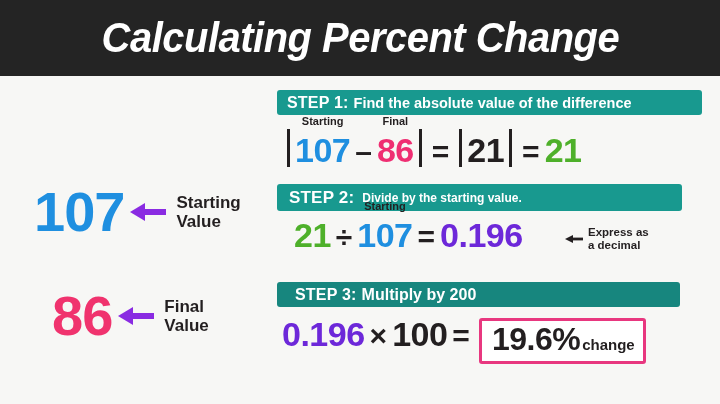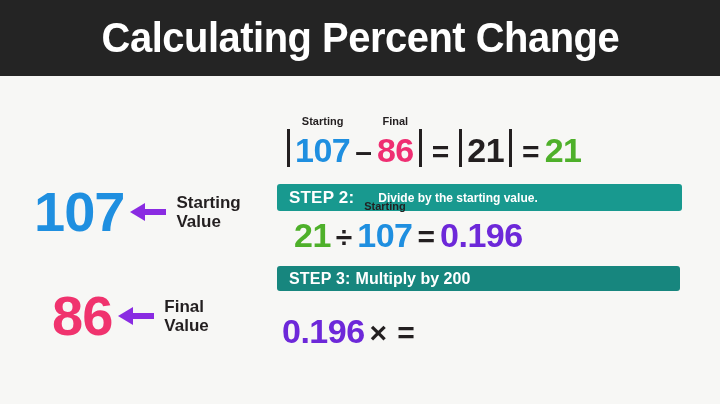--- a/index.html
+++ b/index.html
@@ -19,20 +19,21 @@
   .title-banner {
     position: absolute;
     left: 0;
     top: 0;
     width: 720px;
     height: 76px;
     background: #242424;
     display: flex;
     align-items: center;
     justify-content: center;
+    font-style: italic;
   }
   .title-text {
     color: #ffffff;
     font-size: 42px;
     font-weight: bold;
     letter-spacing: -0.5px;
     line-height: 1;
     transform: scaleX(0.95);
     white-space: nowrap;
   }
@@ -120,26 +121,26 @@
     left: 5px; top: 14px; width: 425px; height: 25px;
     padding-left: 10px;
   }
   #step1-bar .step-label { font-size: 16px; margin-right: 5px; }
   #step1-bar .step-desc  { font-size: 14.5px; }
 
   #step2-bar {
     left: 5px; top: 108px; width: 405px; height: 27px;
     padding-left: 12px;
   }
-  #step2-bar .step-label { font-size: 17px; margin-right: 24px; }
+  #step2-bar .step-label { font-size: 17px; margin-right: 8px; }
   #step2-bar .step-desc  { font-size: 12px; }
 
   #step3-bar {
-    left: 5px; top: 190px; width: 403px; height: 25px;
-    padding-left: 12px;
+    left: 5px; top: 206px; width: 403px; height: 25px;
+    padding-left: 18px;
     background: #17867e;
   }
   #step3-bar .step-label { font-size: 16px; margin-right: 5px; }
   #step3-bar .step-desc  { font-size: 16px; }
 
   
   .eq-row {
     position: absolute;
     display: flex;
     align-items: baseline;
@@ -262,20 +263,24 @@
       <rect x="16" y="9" width="22" height="6" fill="#8a2be2"></rect>
     </svg>
     <span class="value-label">Final
 Value</span>
   </div>
 
 </div>
 
 <div class="right-panel">
 
+  <div class="step-bar" id="step1-bar">
+    <span class="step-label">STEP 1:</span>
+    <span class="step-desc">Find the absolute value of the difference</span>
+  </div>
 
   <div class="eq-row" id="eq1">
     <span class="eq-bar"></span>
     <span class="tagged">
       <span class="mini-tag">Starting</span>
       <span class="eq-num blue">107</span>
     </span>
     <span class="eq-op">–</span>
     <span class="tagged">
       <span class="mini-tag">Final</span>
@@ -299,25 +304,38 @@
     <span class="eq-num green">21</span>
     <span class="eq-op">÷</span>
     <span class="tagged">
       <span class="mini-tag">Starting</span>
       <span class="eq-num blue">107</span>
     </span>
     <span class="eq-op">=</span>
     <span class="eq-num orange">0.196</span>
   </div>
 
+  <div class="note-wrap">
+    <svg class="note-arrow" viewBox="0 0 20 12">
+      <path d="M1 6 L9 2 L9 10 Z" fill="#231f20"></path>
+      <rect x="8" y="4.6" width="11" height="2.8" fill="#231f20"></rect>
+    </svg>
+    <span class="note-text">Express as
+a decimal</span>
+  </div>
 
   <div class="step-bar" id="step3-bar">
     <span class="step-label">STEP 3:</span>
     <span class="step-desc">Multiply by 200</span>
   </div>
 
   <div class="eq-row" id="eq3">
     <span class="eq-num orange">0.196</span>
     <span class="eq-op">×</span>
+    <span class="eq-num black">100</span>
     <span class="eq-op">=</span>
+    <span class="answer-box">
+      <span class="answer-value">19.6%</span>
+      <span class="answer-suffix">change</span>
+    </span>
   </div>
 
 </div>
 
 </body></html>

